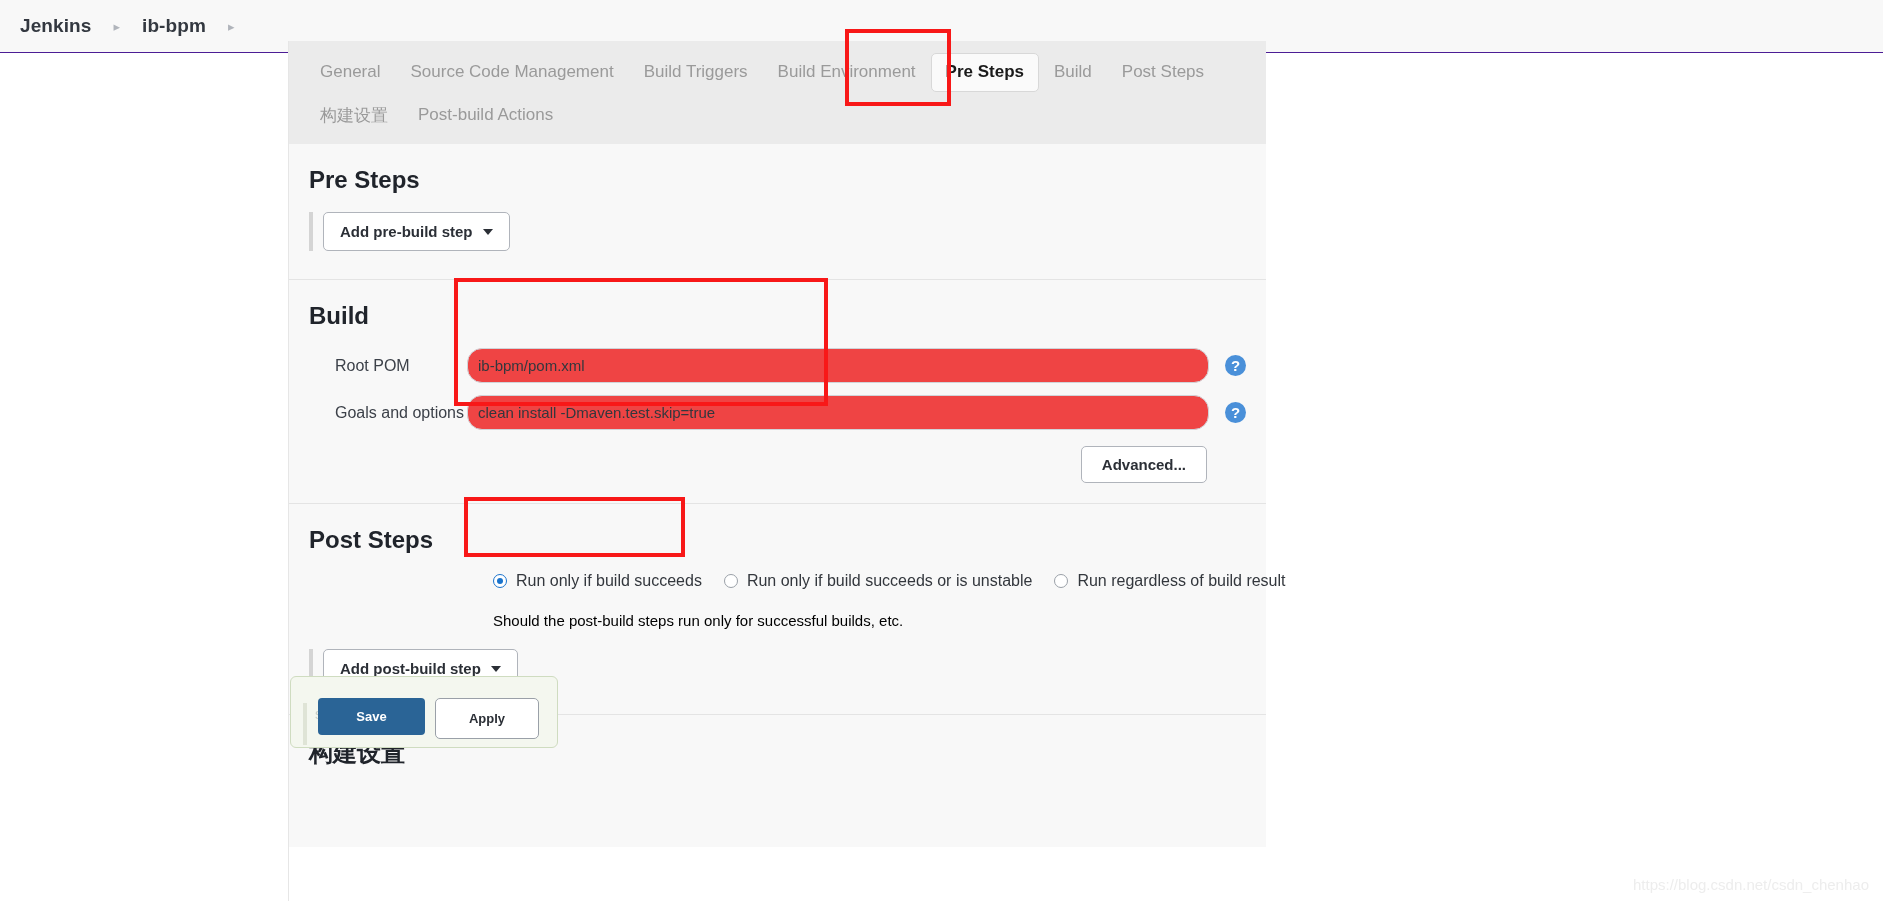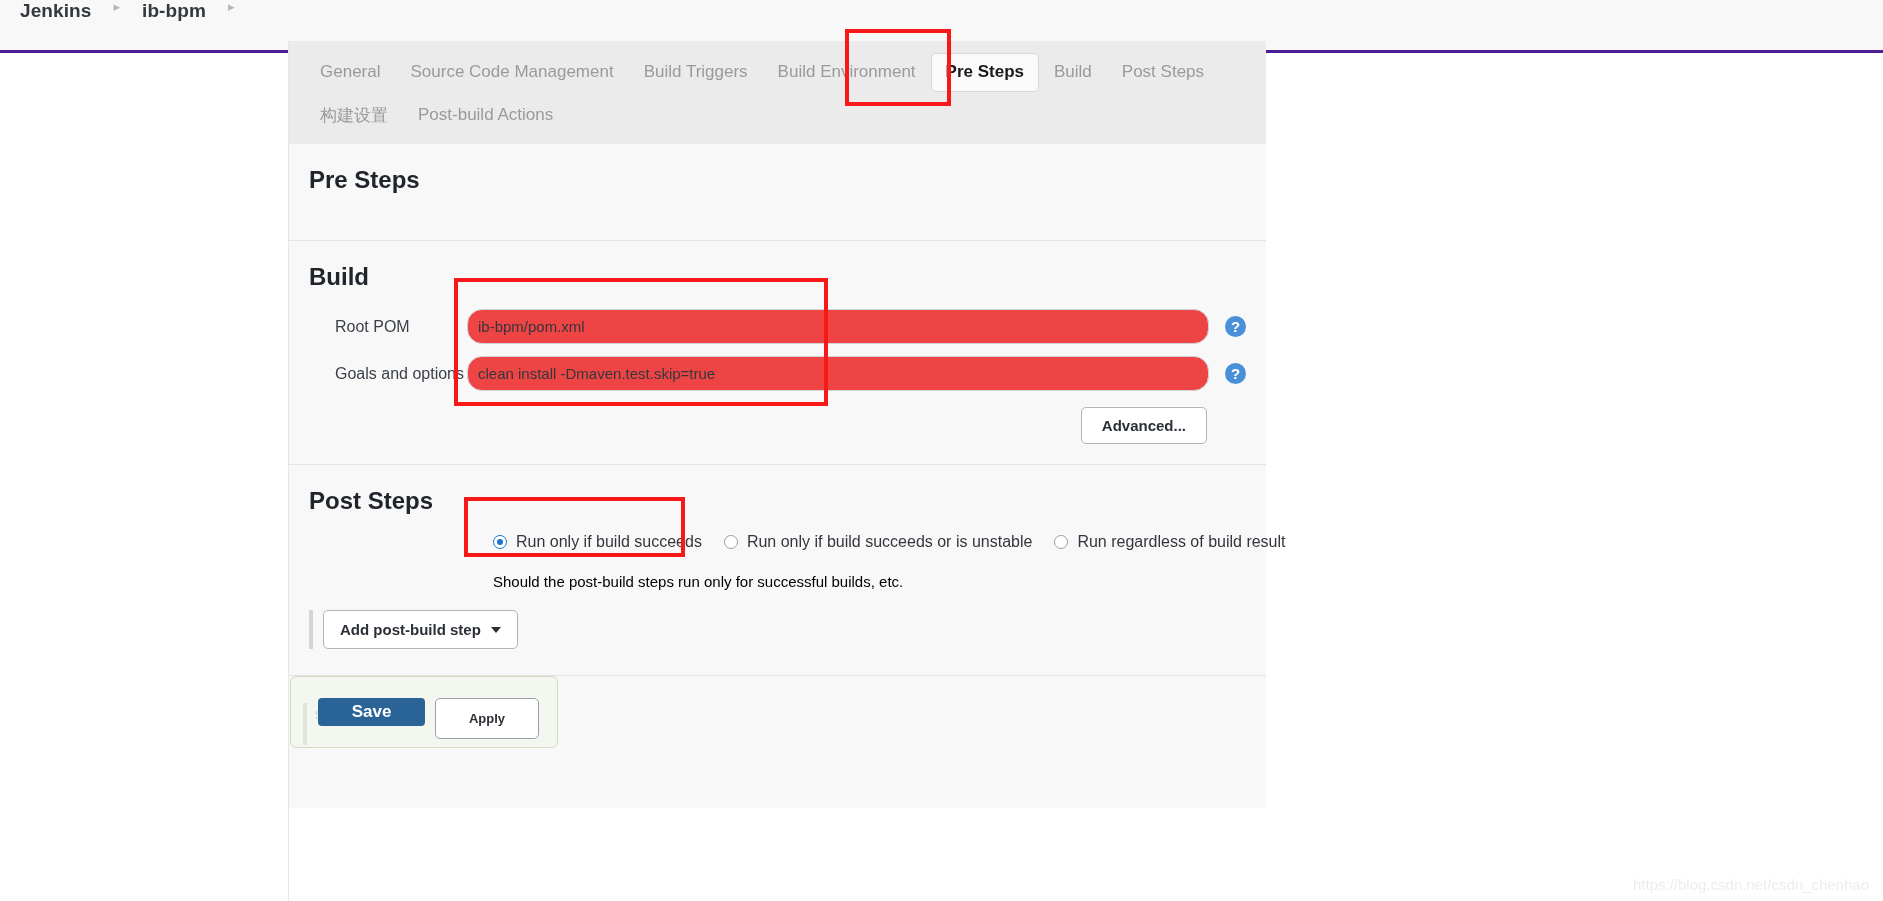--- a/index.html
+++ b/index.html
@@ -16,22 +16,23 @@
     background: #ffffff;
   }
 
   
   .breadcrumb-bar {
     position: absolute;
     left: 0; top: 0;
     width: 1883px;
     height: 53px;
     background: #f8f8f8;
-    border-bottom: 3px solid #4c1d95;
-    display: flex;
+    border-bottom: 1px solid #4c1d95;
+    display: flex;
+    align-items: center;
     box-sizing: border-box;
     padding-left: 20px;
   }
   .crumb {
     font-size: 19px;
     font-weight: bold;
     color: #333840;
     letter-spacing: 0.1px;
     white-space: nowrap;
   }
@@ -270,23 +271,23 @@
     background: #dfe4d6;
   }
   .btn-save {
     position: absolute;
     left: 27px;
     top: 21px;
     background: #2a6496;
     color: #ffffff;
     border: none;
     border-radius: 4px;
-    font-size: 17px;
-    font-weight: bold;
-    padding: 4px 0;
+    font-size: 13px;
+    font-weight: bold;
+    padding: 11px 0;
     width: 107px;
     text-align: center;
     cursor: pointer;
     font-family: "Liberation Sans", sans-serif;
   }
   .btn-apply {
     position: absolute;
     left: 144px;
     top: 21px;
     background: #ffffff;
@@ -345,20 +346,24 @@
       <div class="tab">Build</div>
       <div class="tab">Post Steps</div>
       <div class="tab cjk">构建设置</div>
       <div class="tab">Post-build Actions</div>
     </div>
 
     <div class="section" style="padding-bottom:28px;">
       <div class="section-title">Pre Steps</div>
       <div class="rail-wrap">
         <span class="step-rail"></span>
+        <div class="dropdown-btn">
+          <span>Add pre-build step</span>
+          <span class="caret"></span>
+        </div>
       </div>
     </div>
 
     <div class="section" style="padding-bottom:20px;">
       <div class="section-title">Build</div>
 
       <div class="form-row">
         <div class="form-label">Root POM</div>
         <input class="form-input" type="text" value="ib-bpm/pom.xml" style="">
         <div class="help-icon">?</div>

